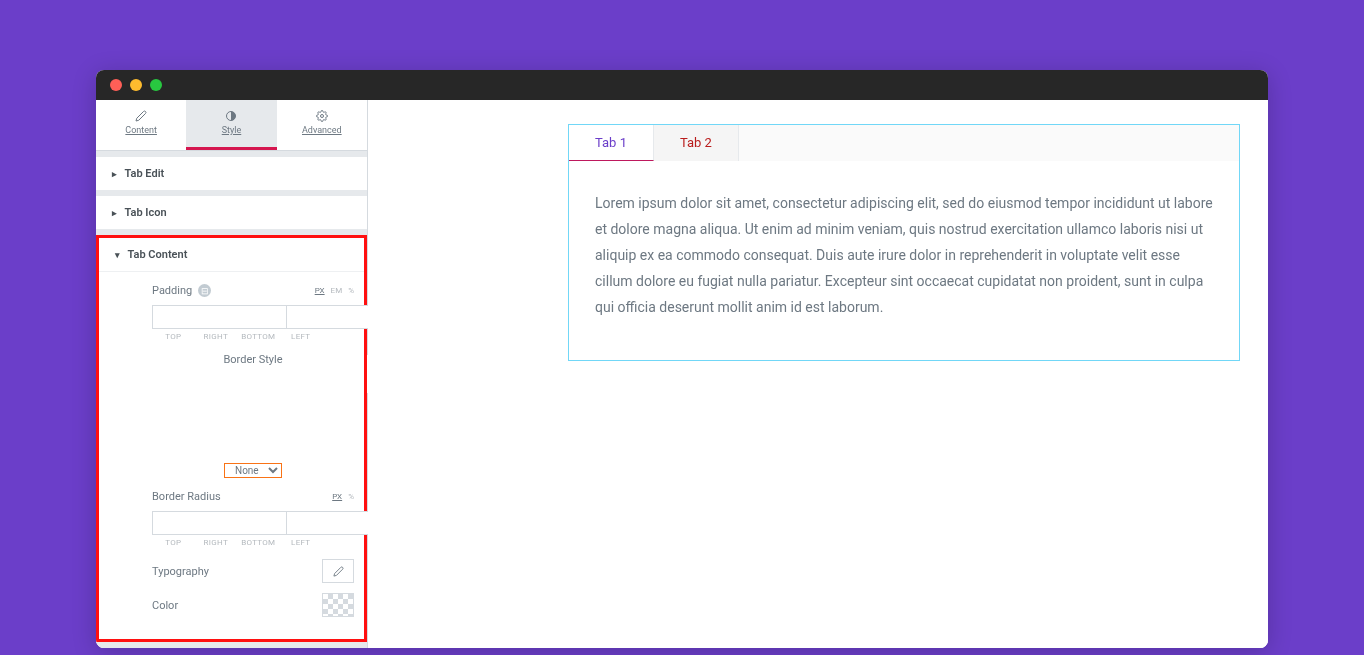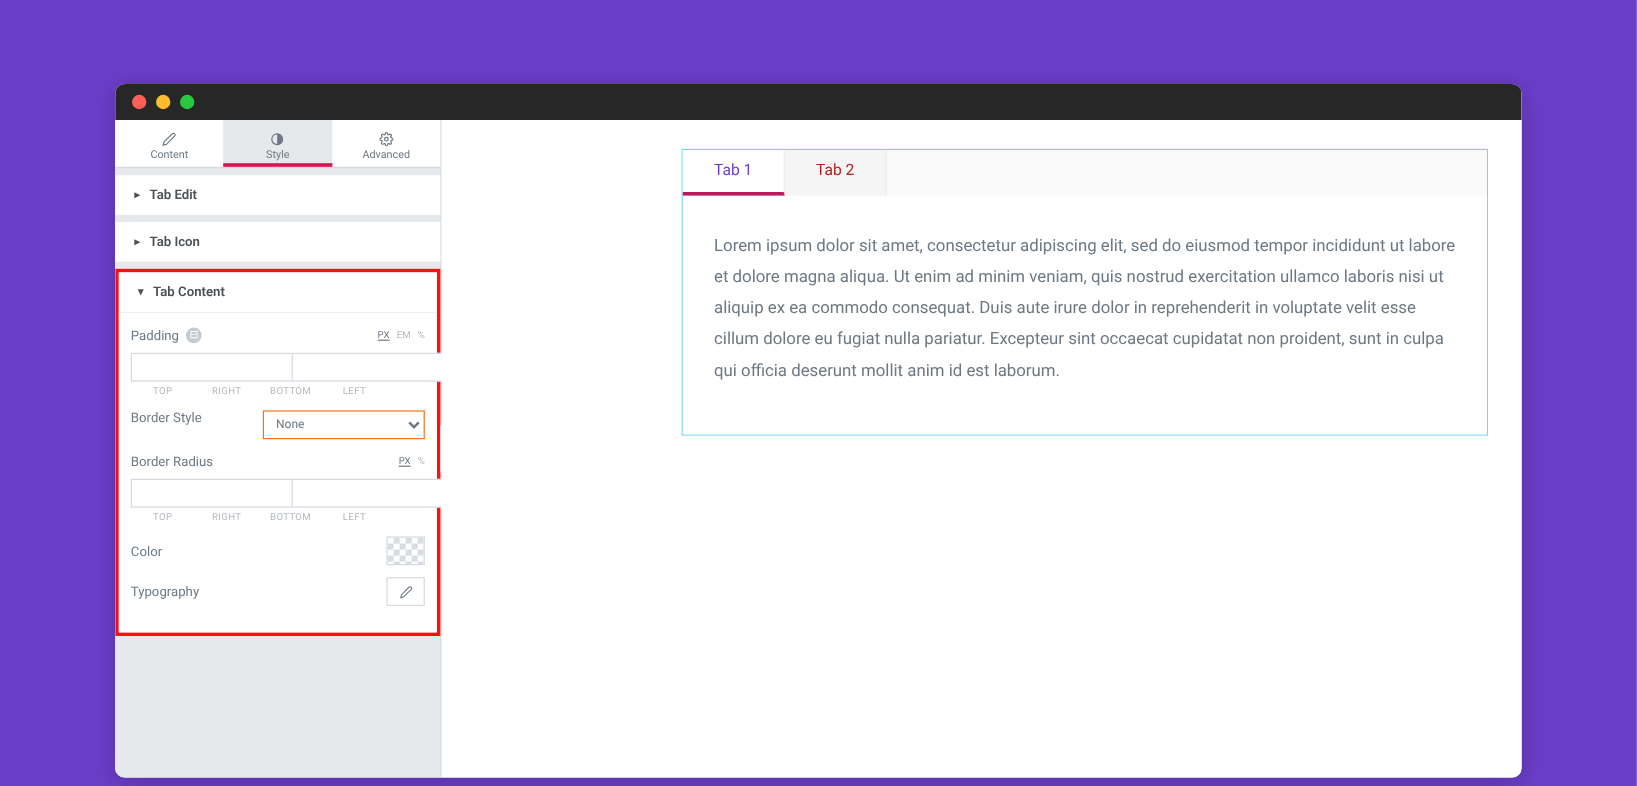--- a/index.html
+++ b/index.html
@@ -11,67 +11,67 @@
 .dot.y { background: #febc2e; }
 .dot.g { background: #28c840; }
 .app-body { display: flex; height: 548px; background: #f1f1f1; }
 
 
 .sidebar { width: 272px; background: #e6e9ec; border-right: 1px solid #d5dadf; position: relative; }
 .sb-header { background: #d5164f; height: 32px; display: flex; align-items: center; justify-content: space-between; padding: 0 12px; color: #fff; }
 .sb-header-title { font-size: 12px; font-weight: 500; flex: 1; text-align: center; }
 .sb-icon-btn { width: 20px; height: 20px; display: flex; align-items: center; justify-content: center; cursor: pointer; }
 .sb-tabs { display: flex; background: #fff; border-bottom: 1px solid #d5dadf; }
-.sb-tab { flex: 1; padding: 10px 0 1px; text-align: center; font-size: 9px; color: #6d7882; cursor: pointer; position: relative; }
+.sb-tab { flex: 1; padding: 10px 0 12px; text-align: center; font-size: 9px; color: #6d7882; cursor: pointer; position: relative; text-decoration: underline; }
 .sb-tab.active { border-bottom: 3px solid #d5164f; background: #e6e9ec; }
 .sb-tab-icon { display: block; margin: 0 auto 3px; font-size: 13px; color: #6d7882; }
 
 .section { background: #fff; margin-top: 6px; padding: 10px 16px; font-size: 11px; font-weight: 600; color: #495157; cursor: pointer; display: flex; align-items: center; gap: 8px; }
 .caret { font-size: 9px; display: inline-block; }
 
 .highlight-box { border: 3px solid #ff1010; margin-top: 6px; background: #fff; }
 .section.expanded { margin-top: 0; border-bottom: 1px solid #eef0f2; }
-.panel-body { padding: 12px 10px; background: #fff; }
+.panel-body { padding: 12px 10px; background: #fff; margin-left: 43px; }
 
 .control-row { display: flex; align-items: center; justify-content: space-between; margin-bottom: 8px; font-size: 11px; color: #6d7882; }
 .control-label { display: flex; align-items: center; gap: 6px; }
 .badge { width: 13px; height: 13px; border-radius: 50%; background: #c2cbd2; color: #fff; font-size: 9px; display: inline-flex; align-items: center; justify-content: center; }
 .units { display: flex; gap: 6px; font-size: 8px; color: #b4b9be; }
 .units .u.active { text-decoration: underline 1px #6d7882; color: #6d7882; }
 .u { cursor: pointer; }
 
 .dim-inputs { display: flex; margin-bottom: 3px; }
 .dim-input { flex: 1; height: 24px; border: 1px solid #d5dadf; border-right: none; background: #fff; font-size: 10px; text-align: center; }
 .link-btn { width: 32px; height: 24px; background: #a4afb7; display: flex; align-items: center; justify-content: center; border: 1px solid #a4afb7; color: #fff; cursor: pointer; }
 .dim-labels { display: flex; margin-bottom: 12px; }
 .dim-lbl { flex: 1; text-align: center; font-size: 8px; color: #b4b9be; letter-spacing: 0.3px; }
 .dim-lbl.spacer { width: 32px; flex: 0 0 32px; }
 
-.select-row { display: flex; align-items: flex-start; margin-bottom: 12px; }
+.select-row { display: flex; align-items: center; margin-bottom: 12px; flex-direction: column; }
 .select-row .lbl { flex: 0 0 110px; font-size: 11px; color: #6d7882; }
 .select-row select { flex: 1; height: 24px; border: 1px solid #f97316; background: #fff; font-size: 10px; color: #6d7882; padding: 0 6px; cursor: pointer; }
 
 .prop-row { display: flex; align-items: center; justify-content: space-between; margin-bottom: 10px; font-size: 11px; color: #6d7882; }
 .edit-btn { width: 32px; height: 24px; border: 1px solid #d5dadf; background: #fff; display: flex; align-items: center; justify-content: center; cursor: pointer; color: #6d7882; }
 .color-swatch { width: 32px; height: 24px; border: 1px solid #d5dadf; background:
   linear-gradient(45deg, #d5dadf 25%, transparent 25%, transparent 75%, #d5dadf 75%),
   linear-gradient(45deg, #d5dadf 25%, transparent 25%, transparent 75%, #d5dadf 75%);
   background-size: 10px 10px; background-position: 0 0, 5px 5px; cursor: pointer; }
 .bg-type { display: flex; }
 .bg-type .edit-btn { border-radius: 0; }
 .bg-type .edit-btn:first-child { border-right: none; }
 
 .handle { position: absolute; right: -9px; top: 50%; transform: translateY(-50%); width: 9px; height: 40px; background: #fff; border: 1px solid #d5dadf; border-left: none; border-radius: 0 4px 4px 0; display: flex; align-items: center; justify-content: center; color: #aab0b6; font-size: 9px; cursor: pointer; }
 
 
 .canvas { flex: 1; background: #fff; padding: 24px 28px 40px 200px; position: relative; }
 .tabs-widget { border: 1px solid #71d7f7; }
 .tw-tabs { display: flex; background: #fafafa; }
 .tw-tab { padding: 10px 26px; font-size: 13px; color: #b91c1c; background: #f5f5f5; border-right: 1px solid #e6e9ec; cursor: pointer; }
-.tw-tab.active { background: #fff; color: #6b3ec9; border-bottom: 3px solid #be185d; }
+.tw-tab.active { background: #fff; color: #6b3ec9; border-bottom: 1px solid #be185d; }
 .tw-content { padding: 30px 26px 40px; font-size: 14px; color: #6d7882; line-height: 1.85; background: #fff; }
 
 .dropzone { margin-top: 56px; border: 1px dashed #c2cbd2; padding: 34px 0 20px; text-align: center; }
 .dz-btns { display: flex; gap: 10px; justify-content: center; margin-bottom: 12px; }
 .dz-btn { width: 30px; height: 30px; border-radius: 50%; display: flex; align-items: center; justify-content: center; color: #fff; cursor: pointer; }
 .dz-btn.add { background: #d5164f; }
 .dz-btn.folder { background: #8d9ba3; }
 .dz-text { font-size: 11px; color: #8d9ba3; font-style: italic; }
 
 svg { display: block; }
@@ -195,33 +195,33 @@
           </div>
           <div class="dim-labels">
             <div class="dim-lbl">TOP</div>
             <div class="dim-lbl">RIGHT</div>
             <div class="dim-lbl">BOTTOM</div>
             <div class="dim-lbl">LEFT</div>
             <div class="dim-lbl spacer"></div>
           </div>
 
           <div class="prop-row">
-            <span>Color</span>
-            <div class="color-swatch"></div>
-          </div>
-
-          <div class="prop-row">
             <span>Typography</span>
             <div class="edit-btn">
               <svg width="11" height="11" viewBox="0 0 24 24" fill="none" stroke="#6d7882" stroke-width="2">
                   <path d="M17 3a2.8 2.8 0 1 1 4 4L7.5 20.5 2 22l1.5-5.5L17 3z"></path>
                 </svg>
             </div>
           </div>
 
+          <div class="prop-row">
+            <span>Color</span>
+            <div class="color-swatch"></div>
+          </div>
+
 
         </div>
       </div>
 
       <div class="handle">‹</div>
     </div>
 
     <div class="canvas">
       <div class="tabs-widget">
         <div class="tw-tabs">

